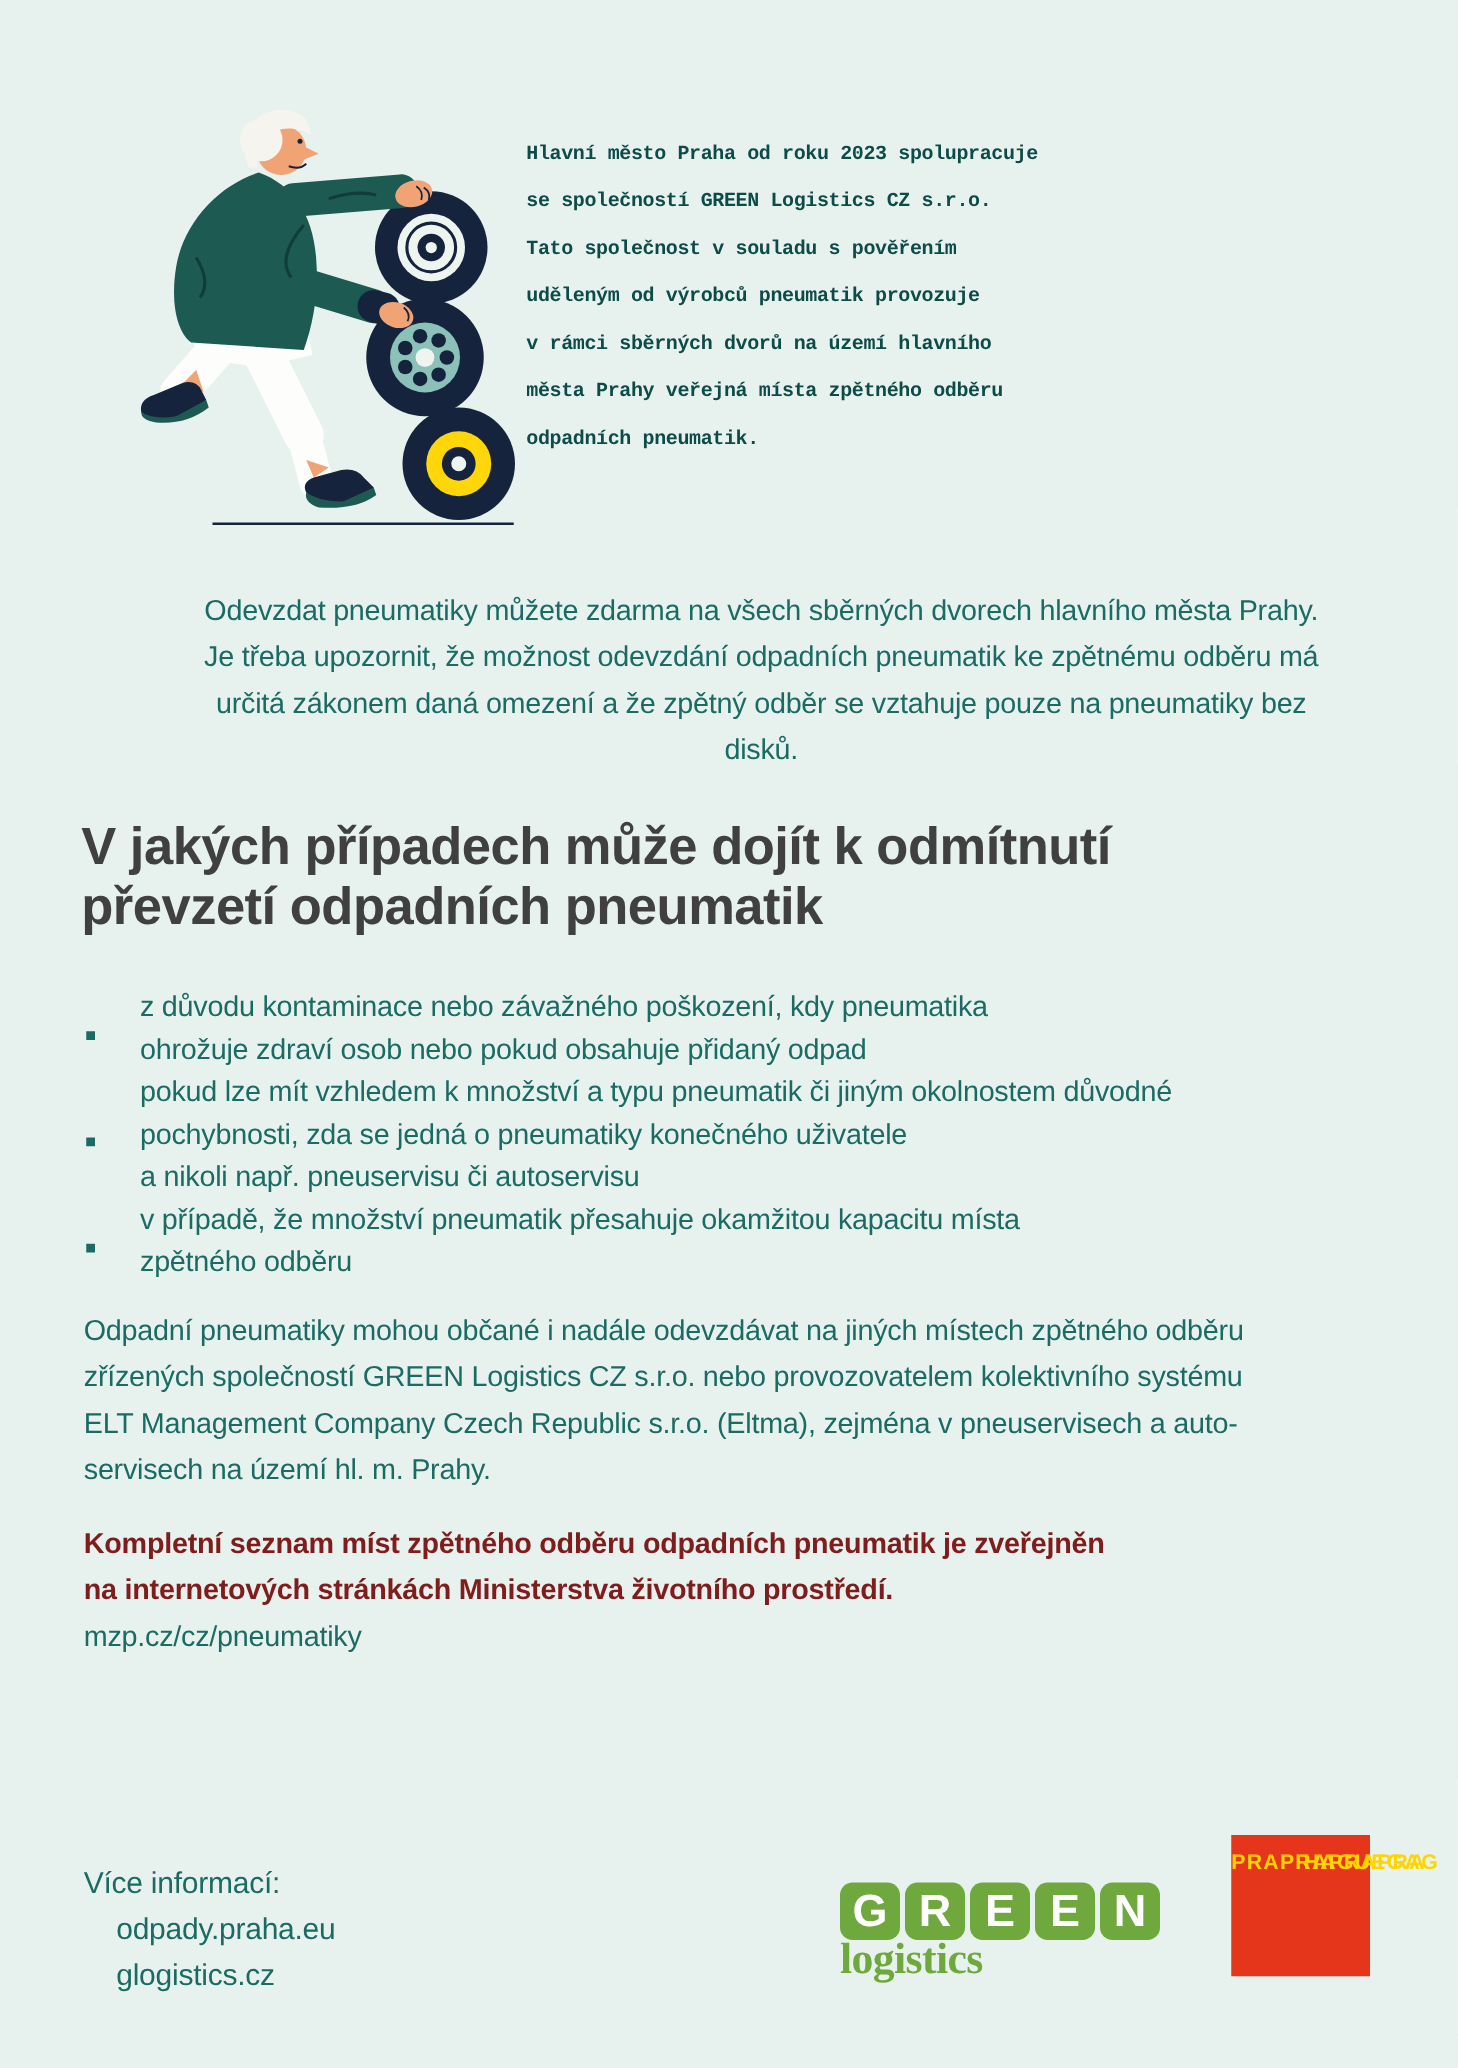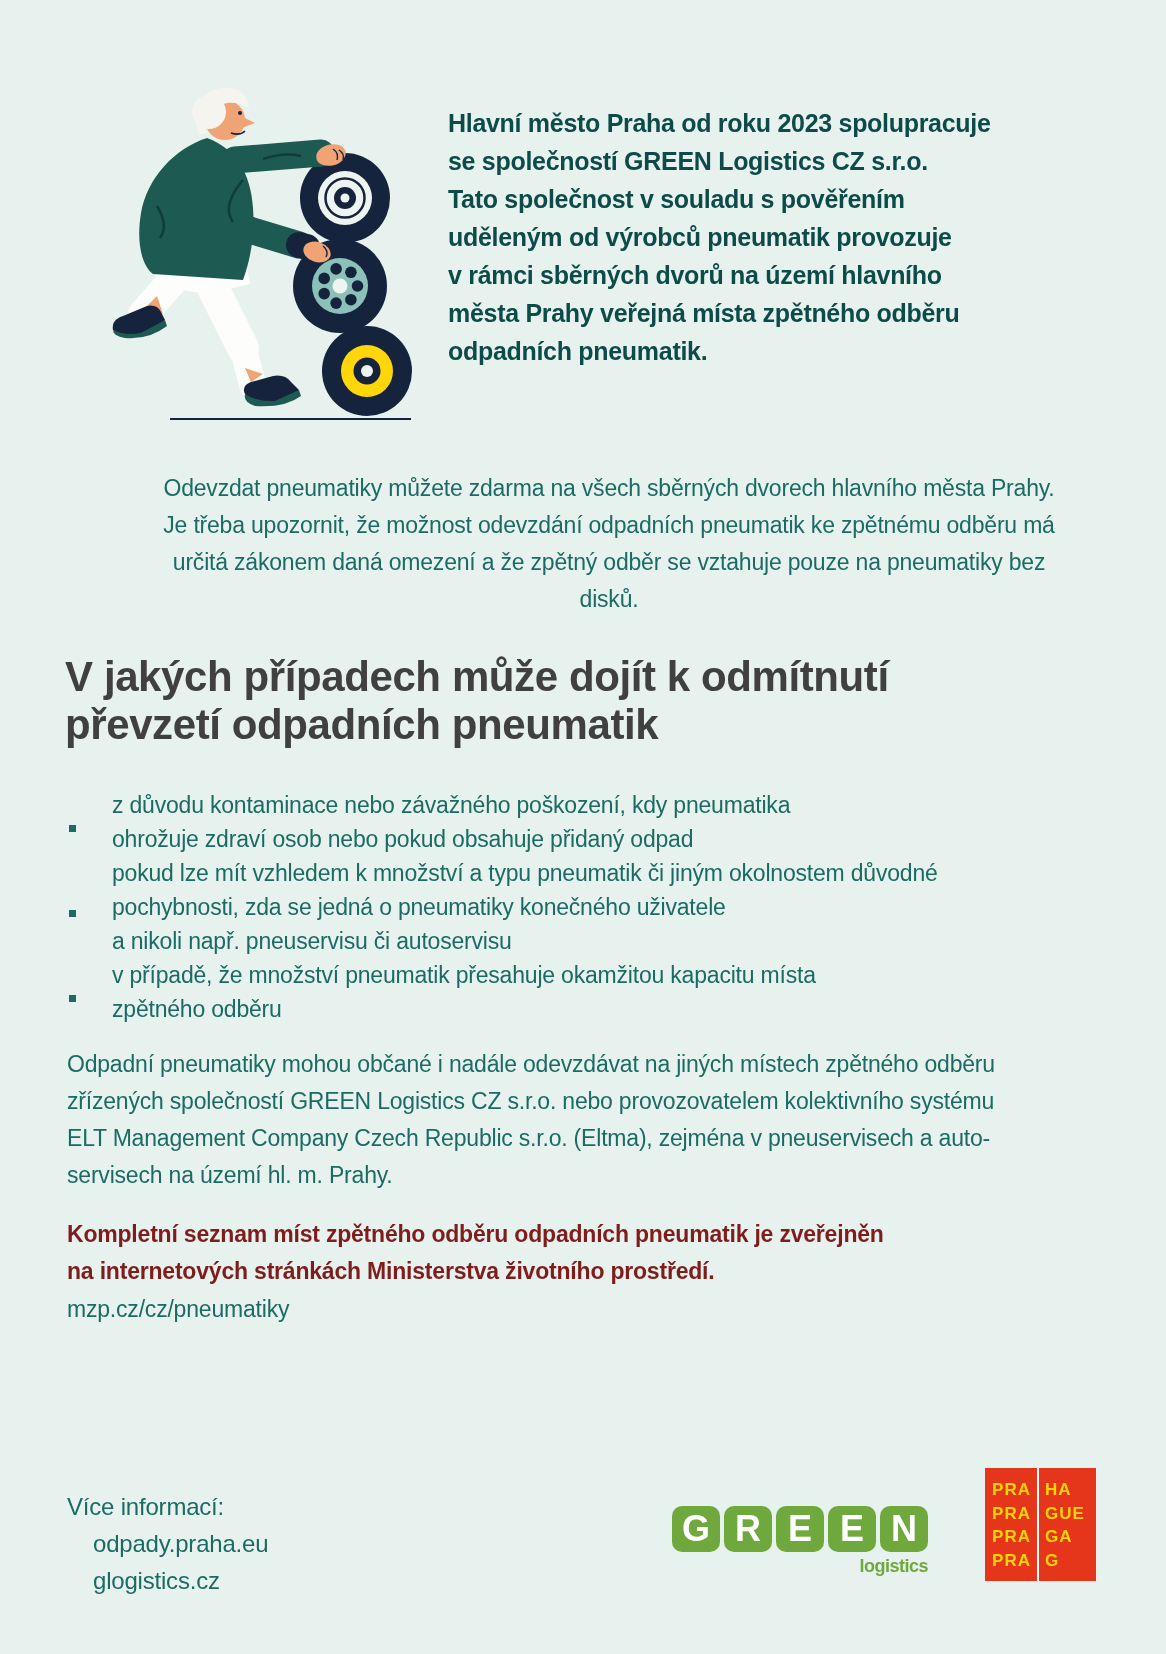--- a/index.html
+++ b/index.html
@@ -7,23 +7,23 @@
   .page{
     position:relative;width:1166px;height:1654px;overflow:hidden;
     background:#e7f2ee;color:#1b6b64;
   }
   .abs{position:absolute;}
   .pre{white-space:pre-line;}
 
   .illustration{left:95px;top:58px;width:340px;height:370px;}
 
   .intro{
-    left:448px;top:104px;width:660px;
-    font-size:25px;line-height:38px;font-weight:bold;
-    color:#0d4b49;letter-spacing:-0.3px;
+    left:421px;top:104px;width:660px;
+    font-size:16px;line-height:38px;font-weight:bold;
+    color:#0d4b49;letter-spacing:-0.3px;font-family:Liberation Mono, monospace;
   }
   .lead{
     left:89px;top:470px;width:1040px;
     font-size:23px;line-height:37px;letter-spacing:-0.2px;text-align:center;
   }
   .heading{
     left:65px;top:653px;width:1060px;margin:0;
     font-size:42px;line-height:48px;font-weight:bold;
     color:#404040;letter-spacing:-0.4px;
   }
@@ -59,30 +59,30 @@
   .more-info .label{display:block;}
 
   .green-logo{left:672px;top:1506px;width:256px;}
   .green-tiles{display:flex;gap:4px;}
   .green-tile{
     width:48px;height:46px;border-radius:10px;background:#6fa93d;
     display:flex;align-items:center;justify-content:center;
     color:#ffffff;font-weight:bold;font-size:36px;
   }
   .green-subtitle{
-    text-align:right;color:#6fa93d;font-weight:bold;
-    font-size:18px;line-height:27px;margin-top:1px;letter-spacing:-0.5px;
+    text-align:left;color:#6fa93d;font-weight:bold;
+    font-size:35px;line-height:27px;margin-top:1px;letter-spacing:-0.5px;font-family:Liberation Serif, serif;
   }
 
   .praha-logo{
     left:985px;top:1468px;width:111px;height:113px;background:#e5361c;
     display:flex;box-sizing:border-box;padding:12px 0 10px 0;
   }
   .praha-col{
-    display:flex;flex-direction:column;justify-content:space-between;
+    display:flex;flex-direction:row;justify-content:space-between;
     color:#ffd500;font-weight:bold;font-size:17px;line-height:20px;
     letter-spacing:1px;
   }
   .praha-col-left{width:52px;text-align:right;padding-right:6px;box-sizing:border-box;}
   .praha-divider{width:2px;background:#ffffff;margin:-12px 0 -10px 0;}
   .praha-col-right{padding-left:6px;}
 </style>
 </head>
 <body>
 

